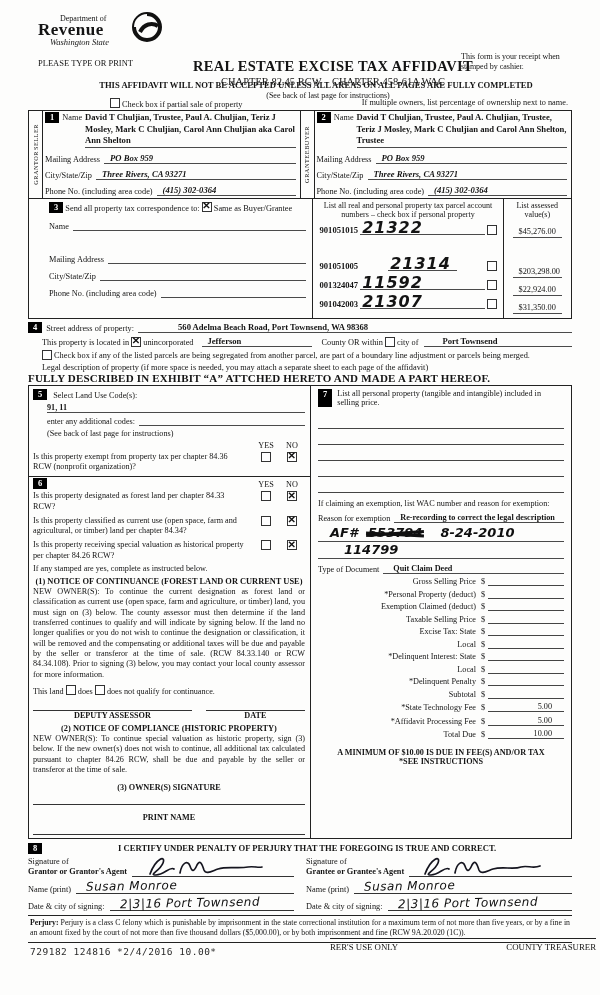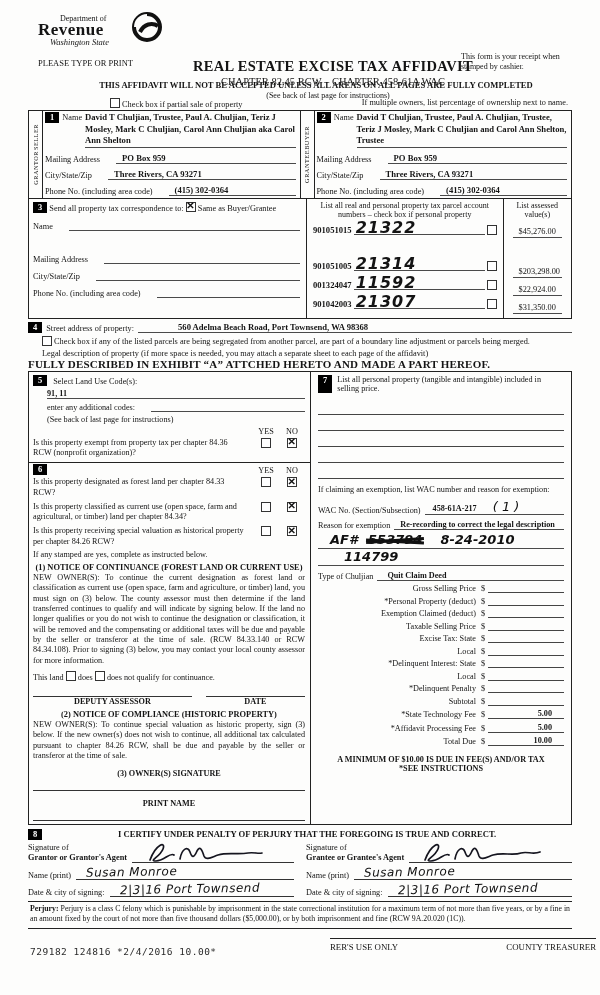--- a/index.html
+++ b/index.html
@@ -48,24 +48,24 @@
   .party:last-child{border-right:none;}
   .sideband{width:13px;border-right:1px solid #222;display:flex;flex-direction:column;
       align-items:center;justify-content:center;}
   .sideband span{writing-mode:vertical-rl;transform:rotate(180deg);font-size:6.3px;
       letter-spacing:.5px;line-height:6px;}
   .pbody{flex:1;padding:1px 4px 2px 2px;font-size:8.3px;}
   .namerow{display:flex;align-items:flex-start;}
   .nlabel{margin:1px 3px 0 3px;}
   .nval{flex:1;font-weight:bold;font-size:8.6px;line-height:1.35;}
   .frow{display:flex;margin-top:5px;align-items:flex-end;}
-  .frow .line{flex:1;margin-left:16px;}
+  .frow .line{flex:1;margin-left:4px;font-style:italic;}
   .fval{font-weight:bold;font-size:8.6px;padding:0 6px;}
   
-  .box3{border:1.5px solid #222;border-top:none;display:flex;font-size:8.3px;}
+  .box3{border:1.5px solid #222;border-top:none;display:flex;font-size:8.3px;padding-left:16px;}
   .b3left{width:272px;border-right:1px solid #222;padding:3px 6px 4px 4px;}
   .b3mid{width:187px;border-right:1px solid #222;padding:2px 6px 4px 6px;}
   .b3right{flex:1;padding:2px 5px 4px 5px;}
   .b3head{text-align:center;font-size:8px;line-height:1.2;}
   .prow{display:flex;align-items:flex-end;margin-top:2px;}
   .pnum{font-weight:bold;font-size:8.6px;}
   .pline{flex:1;display:flex;align-items:flex-end;justify-content:space-between;
          margin:0 2px;padding:0 2px;}
   .vrow{text-align:left;margin-top:2px;padding:0 4px;}
   .vrow .line{display:block;padding:0 2px 1px 6px;}
@@ -91,21 +91,21 @@
   .siglines .a{flex:1.6;text-align:center;border-top:1px solid #333;margin-right:14px;}
   .siglines .c{flex:1;text-align:center;border-top:1px solid #333;}
   .centerlbl{text-align:center;font-weight:bold;margin-top:8px;}
   .fullline{border-bottom:1px solid #333;margin-top:12px;}
   
   .blank7{border-bottom:1px solid #444;height:15px;}
   .wacrow{display:flex;align-items:flex-end;margin-top:5px;}
   .mrow{display:flex;align-items:flex-end;margin-top:3.5px;}
   .mlabel{width:158px;text-align:right;padding-right:5px;}
   .mline{flex:1;border-bottom:1px solid #444;text-align:right;padding-right:12px;
-         font-weight:bold;margin-left:3px;}
+         font-weight:normal;margin-left:3px;}
   .minnote{text-align:center;font-weight:bold;font-size:8.2px;margin-top:9px;}
   
   .s8head{display:flex;align-items:flex-start;padding-top:4px;}
   .s8cert{flex:1;text-align:center;font-weight:bold;font-size:8.6px;}
   .s8cols{display:flex;margin-top:2px;}
   .s8col{width:50%;padding-right:12px;font-size:8.3px;}
   .sigrow{display:flex;align-items:flex-end;}
   .sigrow .lbl{line-height:1.2;}
   .sigrow .sline{flex:1;border-bottom:1px solid #333;margin-left:5px;position:relative;height:20px;}
   .sigrow svg{position:absolute;bottom:-4px;left:4px;}
@@ -236,21 +236,21 @@
       </div>
       <div class="b3mid">
         <div class="b3head">List all real and personal property tax parcel account numbers – check box if personal property</div>
         <div class="prow">
           <span class="pnum">901051015</span>
           <span class="pline line">
               <span class="handbig">21322</span>
             </span>
           <span class="cb"></span>
         </div>
-        <div class="prow" style="margin-top:23px;">
+        <div class="prow" style="margin-top:23px;gap:28px;">
           <span class="pnum">901051005</span>
           <span class="pline line">
               <span class="handbig">21314</span>
             </span>
           <span class="cb"></span>
         </div>
         <div class="prow" style="margin-top:6px;">
           <span class="pnum">001324047</span>
           <span class="pline line">
               <span class="handbig">11592</span>
@@ -280,20 +280,30 @@
             <span class="line">$31,350.00</span>
           </div>
       </div>
     </div>
 
     <div class="s4">
       <div class="s4row">
         <span class="badge">4</span>
         <span style="margin-left:4px;">Street address of property:</span>
         <span class="line" style="flex:1;margin-left:4px;"><span class="fval" style="padding-left:40px;">560 Adelma Beach Road, Port Townsend, WA  98368</span></span>
+      </div>
+      <div class="s4row" style="margin-left:14px;">
+        <span>This property is located in</span>&nbsp;
+        <span class="cb checked"></span>&nbsp;
+        <span>unincorporated</span>
+        <span class="line" style="width:110px;margin-left:8px;"><span class="fval">Jefferson</span></span>
+        <span style="margin-left:10px;">County OR  within</span>&nbsp;
+        <span class="cb"></span>&nbsp;
+        <span>city of</span>
+        <span class="line" style="flex:1;margin-left:6px;"><span class="fval" style="padding-left:18px;">Port Townsend</span></span>
       </div>
       <div class="s4row" style="margin-left:14px;">
         <span class="cb"></span>&nbsp;
         <span>Check box if any of the listed parcels are being segregated from another parcel, are part of a boundary line adjustment or parcels being merged.</span>
       </div>
       <div style="margin-left:14px;">Legal description of property (if more space is needed, you may attach a separate sheet to each page of the affidavit)</div>
       <div class="legal">FULLY DESCRIBED IN EXHIBIT “A” ATTCHED HERETO AND MADE A PART HEREOF.</div>
     </div>
 
     <div class="mainbox">
@@ -383,41 +393,34 @@
         </div>
         <div class="blank7" style="margin-top:6px;"></div>
         <div class="blank7"></div>
         <div class="blank7"></div>
         <div class="blank7"></div>
         <div class="blank7"></div>
 
         <div style="margin-top:6px;">If claiming an exemption, list WAC number and reason for exemption:</div>
 
         <div class="wacrow">
-          <span>WAC No. (Section/Subsection)</span>
-          <span class="line" style="flex:1;margin-left:4px;">
-            <span class="b" style="padding-left:8px;">458-61A-217</span>
-            <span class="hand" style="font-size:13px;padding-left:14px;">( 1 )</span>
-          </span>
-        </div>
-        <div class="wacrow">
           <span>Reason for exemption</span>
           <span class="line b" style="flex:1;margin-left:4px;padding-left:6px;">Re-recording to correct the legal description</span>
         </div>
         <div class="line" style="margin-top:2px;padding-bottom:1px;">
           <span class="hand b" style="font-size:13px;padding-left:12px;">AF#</span>
           <span class="hand b scribble" style="font-size:13px;margin-left:8px;">553794</span>
           <span class="hand b" style="font-size:13px;margin-left:16px;">8-24-2010</span>
         </div>
         <div class="line" style="padding-bottom:1px;">
           <span class="hand b" style="font-size:13px;padding-left:26px;">114799</span>
         </div>
 
         <div class="wacrow" style="margin-top:5px;">
-          <span>Type of Chuljian</span>
+          <span>Type of Document</span>
           <span class="line b" style="flex:1;margin-left:4px;padding-left:10px;">Quit Claim Deed</span>
         </div>
 
         <div class="mrow">
             <span class="mlabel">Gross Selling Price</span>
             <span>$</span>
             <span class="mline"></span>
           </div>
         <div class="mrow">
             <span class="mlabel">*Personal Property (deduct)</span>

